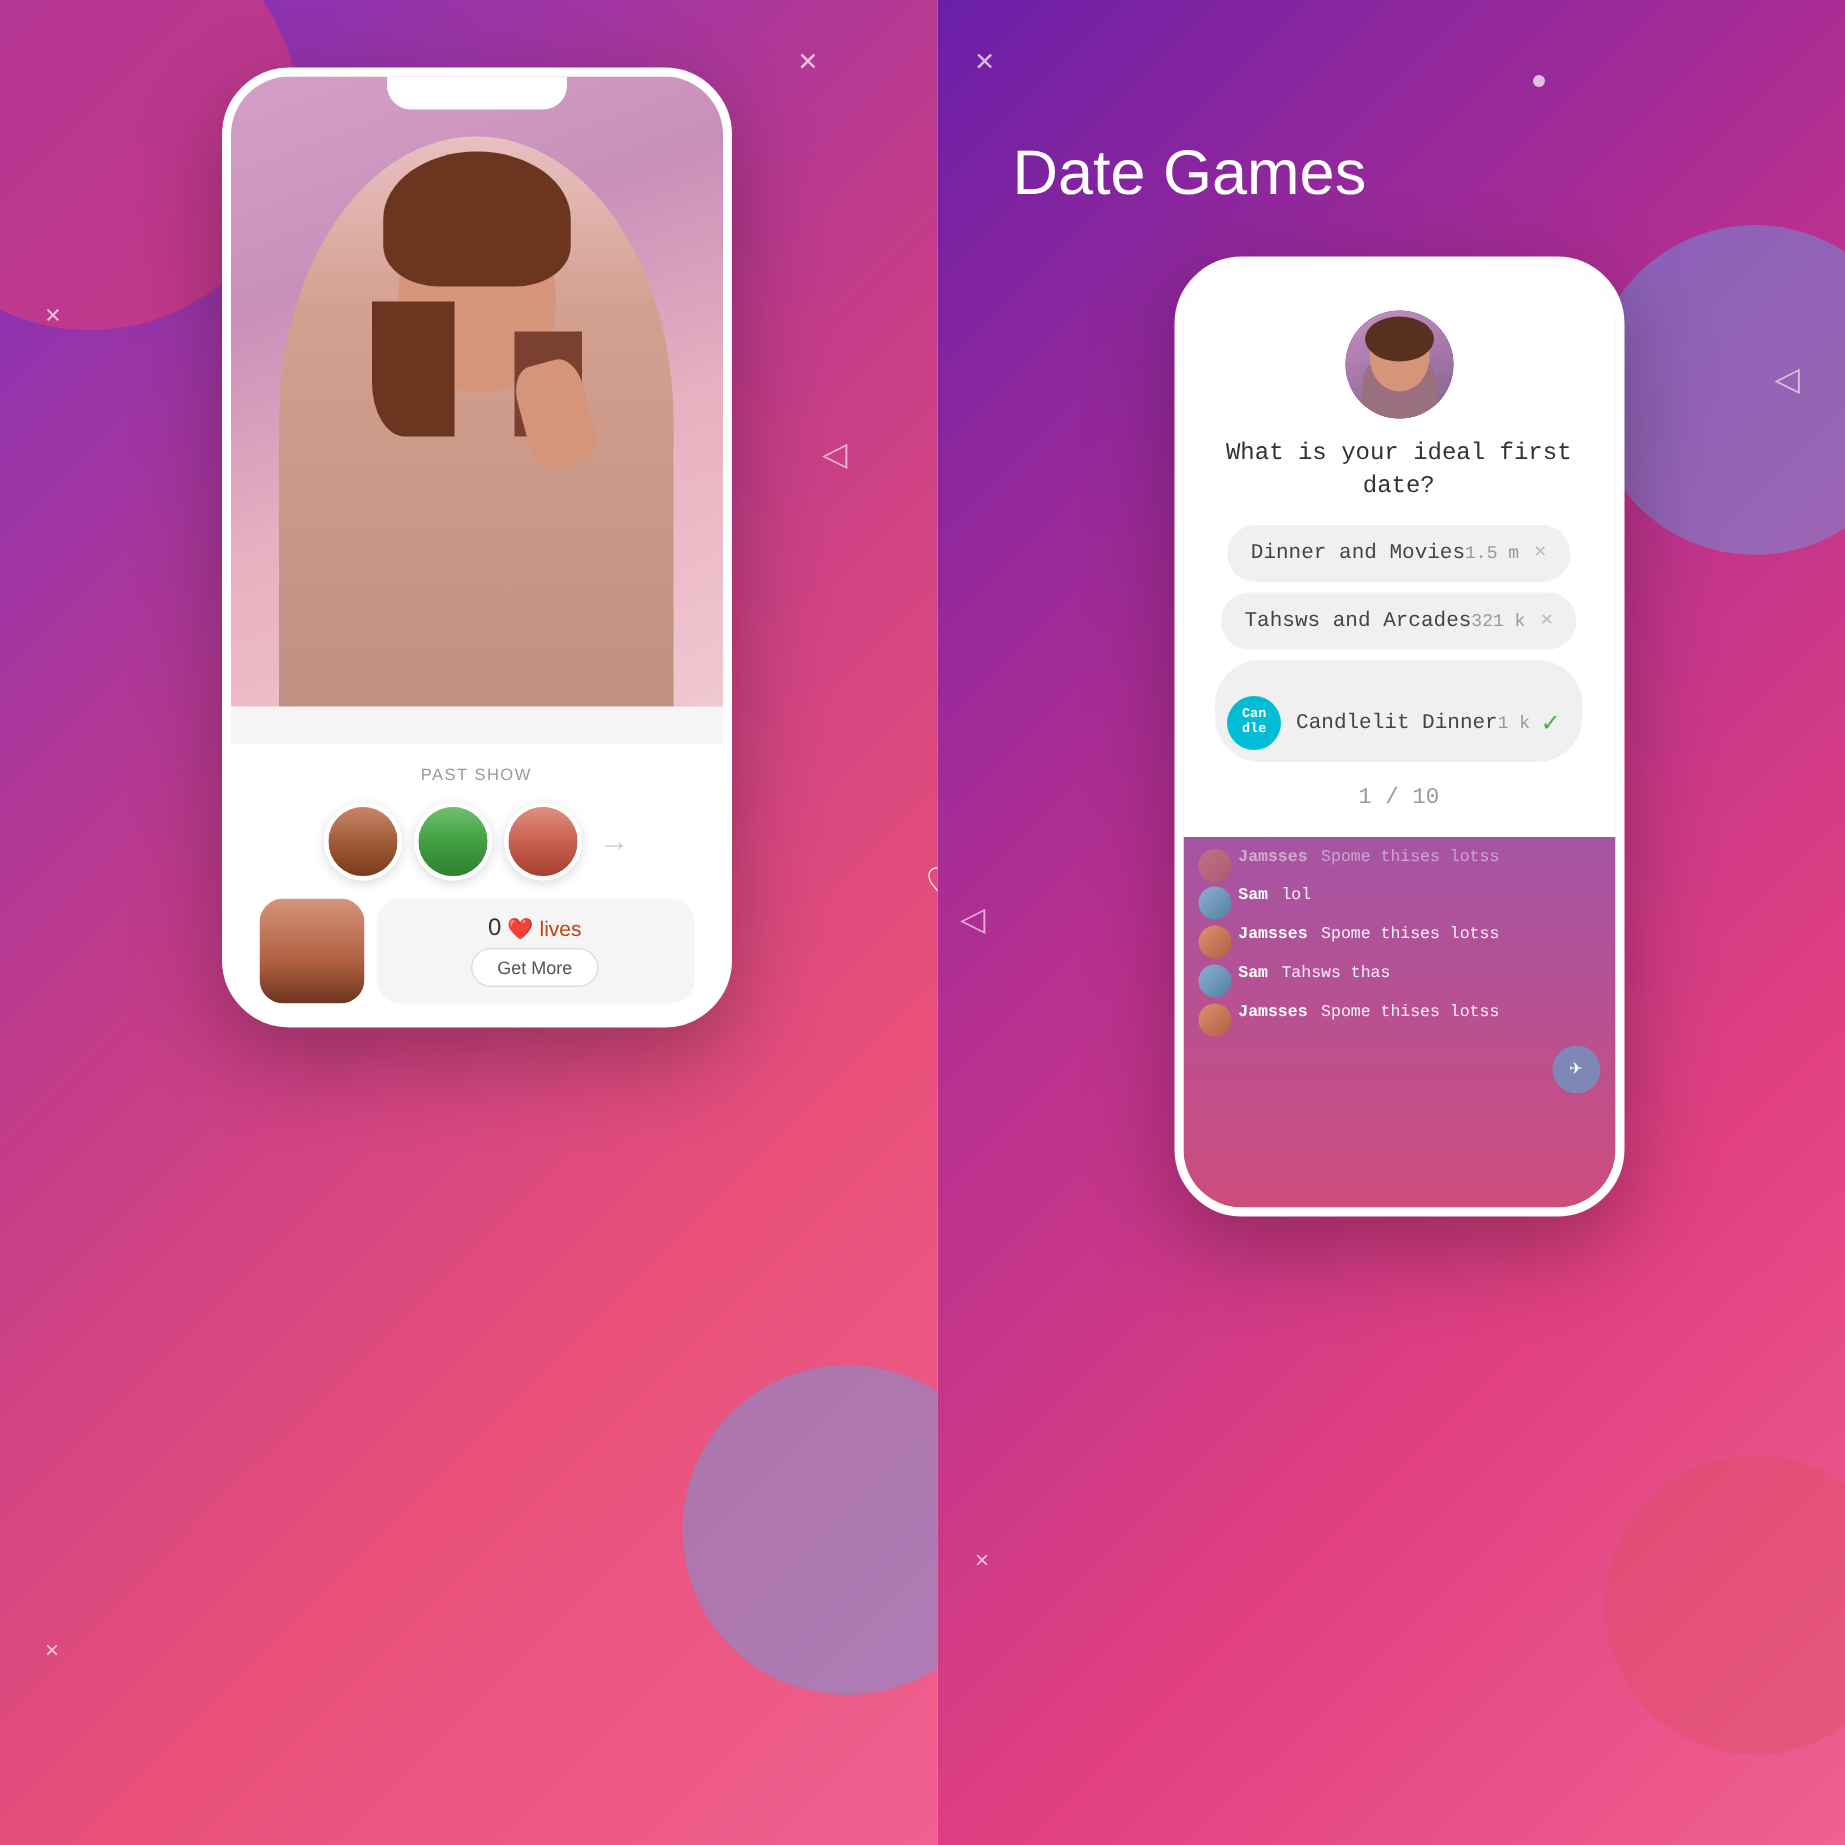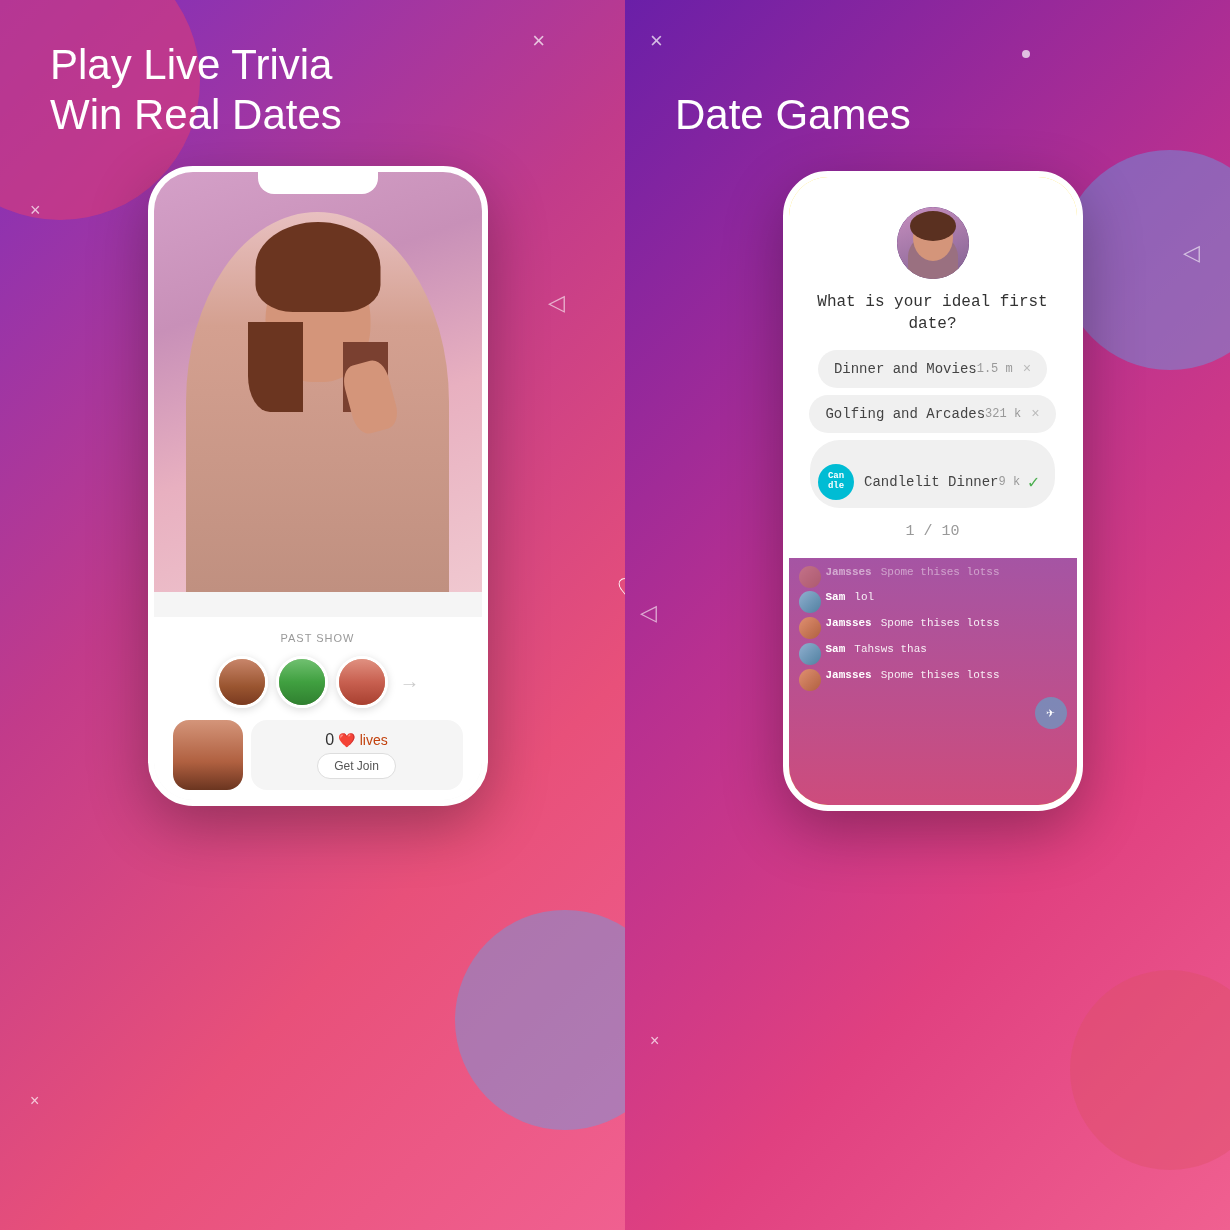--- a/index.html
+++ b/index.html
@@ -390,24 +390,20 @@
 
     <div class="deco-circle-left-top"></div>
     <div style="position:absolute;bottom:100px;right:-50px;width:220px;height:220px;border-radius:50%;background:rgba(100,160,230,0.45);"></div>
 
     <span class="deco-x" style="top:28px;right:80px;">×</span>
     <span class="deco-x" style="top:200px;left:30px;font-size:18px;">×</span>
     <span class="deco-dot" style="top:240px;right:160px;"></span>
     <span style="position:absolute;top:290px;right:60px;color:rgba(255,255,255,0.6);font-size:22px;">◁</span>
     <span class="deco-x" style="bottom:120px;left:30px;font-size:16px;">×</span>
 
-    <div class="panel-title" style="position:relative;z-index:2;">
-      <span>Play Live Trivia</span><br>
-      <span>Win Real Dates</span>
-    </div>
 
     <div class="phone phone-left" style="position:relative;z-index:2;align-self:center;margin-top:5px;">
       <div class="phone-notch"></div>
       <div class="phone-left-inner">
 
         <div class="woman-photo">
 
           <div style="position:absolute;bottom:0;left:0;right:0;height:380px;background:linear-gradient(180deg,#e8c0c0 0%,#d4a090 30%,#c09080 100%);border-radius:50% 50% 0 0;width:80%;margin:0 auto;"></div>
           <div style="position:absolute;bottom:210px;left:50%;transform:translateX(-50%);width:105px;height:125px;background:#d4957a;border-radius:50% 50% 45% 45%;z-index:2;"></div>
           <div style="position:absolute;bottom:280px;left:50%;transform:translateX(-50%);width:125px;height:90px;background:#6b3520;border-radius:50% 50% 30% 30%;z-index:3;"></div>
@@ -434,21 +430,21 @@
           <div class="bottom-bar">
             <div class="user-thumb">
               <div style="width:100%;height:100%;background:linear-gradient(180deg,#d4957a 0%,#b06040 60%,#6b3520 100%);"></div>
             </div>
             <div class="lives-box">
               <div class="lives-row">
                 <span style="font-size:16px;color:#333;font-weight:500;">0</span>
                 <span class="heart-icon">❤️</span>
                 <span style="font-size:14px;color:#c2410c;">lives</span>
               </div>
-              <button class="get-more-btn">Get Join</button>
+              <button class="get-more-btn">Get More</button>
             </div>
           </div>
         </div>
       </div>
     </div>
 
     <div style="position:absolute;top:572px;right:-18px;z-index:20;color:white;font-size:30px;">♡</div>
   </div>
 
   <div class="right-panel-wrapper">
@@ -482,31 +478,31 @@
 
           <div class="quiz-question">What is your ideal first date?</div>
 
           <div class="answer-option" style="margin:0 12px 7px;background:#f0f0f0;border-radius:30px;display:flex;align-items:center;padding:11px 16px;">
             <span class="answer-text">Dinner and Movies</span>
             <span class="answer-count">1.5 m</span>
             <span class="answer-x">×</span>
           </div>
 
           <div class="answer-option" style="margin:0 12px 7px;background:#f0f0f0;border-radius:30px;display:flex;align-items:center;padding:11px 16px;">
-            <span class="answer-text">Golfing and Arcades</span>
+            <span class="answer-text">Tahsws and Arcades</span>
             <span class="answer-count">321 k</span>
             <span class="answer-x">×</span>
           </div>
 
           <div class="answer-option active" style="margin:0 12px 7px;background:#f0f0f0;border-radius:30px;display:flex;align-items:center;padding:24px 16px 8px 8px;">
             <div class="teal-circle">
               <span class="teal-circle-text" style="font-size:9px;text-align:center;line-height:1.1;">Can<br>dle</span>
             </div>
             <span class="answer-text">Candlelit Dinner</span>
-            <span style="margin-left:auto;margin-right:8px;font-size:12px;color:#999;">9 k</span>
+            <span style="margin-left:auto;margin-right:8px;font-size:12px;color:#999;">1 k</span>
             <span class="check-icon">✓</span>
           </div>
 
           <div class="page-counter">1 / 10</div>
         </div>
 
         <div class="chat-section">
 
           <div class="chat-message" style="opacity:0.5;margin-bottom:3px;">
             <div class="chat-avatar chat-avatar-1"></div>

